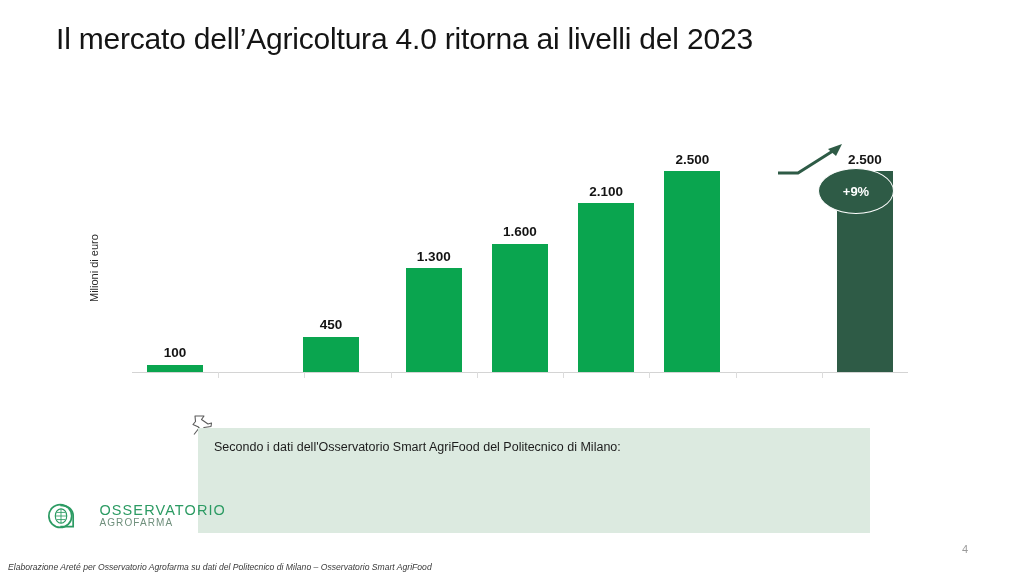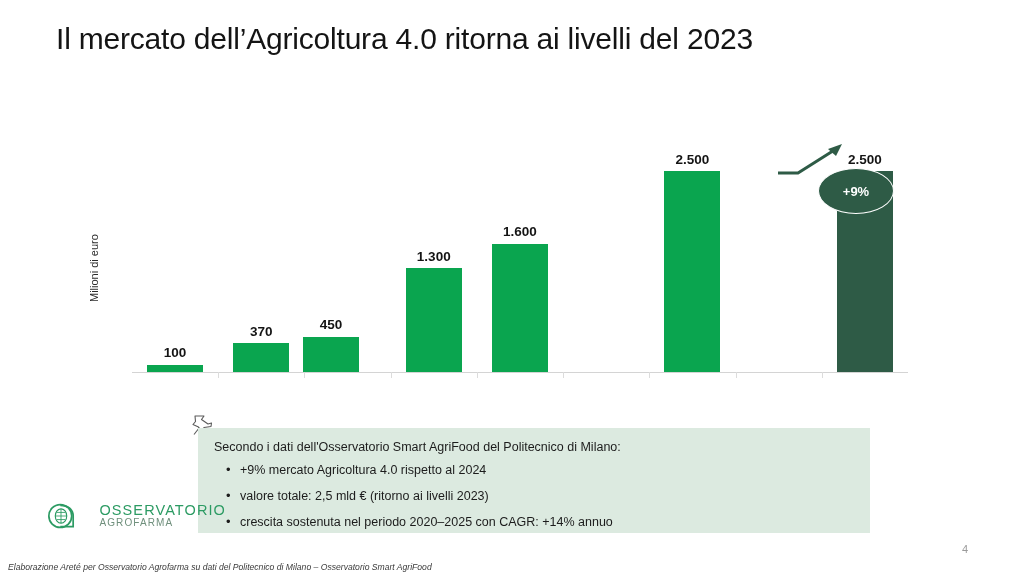--- a/index.html
+++ b/index.html
@@ -124,35 +124,35 @@
 
   <div class="slide-title">Il mercato dell’Agricoltura 4.0 ritorna ai livelli del 2023</div>
 
   <div class="ylabel">Milioni di euro</div>
 
   <div id="plot">
       <div class="bar-slot" style="left: 15.1111px; width: 56px;">
         <div class="bar-value">100</div>
         <div class="bar" style="height: 8.07407px; background: rgb(10, 165, 79);"></div>
       </div>
-      <div class="bar-slot" style="left: 101.333px; width: 56px;">
-        <div class="bar-value">370</div>
-        <div class="bar" style="height: 29.8741px; background: rgb(10, 165, 79);"></div>
-      </div>
       <div class="bar-slot" style="left: 171px; width: 56px;">
         <div class="bar-value">450</div>
         <div class="bar" style="height: 36.3333px; background: rgb(10, 165, 79);"></div>
       </div>
       <div class="bar-slot" style="left: 273.778px; width: 56px;">
         <div class="bar-value">1.300</div>
         <div class="bar" style="height: 104.963px; background: rgb(10, 165, 79);"></div>
       </div>
       <div class="bar-slot" style="left: 360px; width: 56px;">
         <div class="bar-value">1.600</div>
         <div class="bar" style="height: 129.185px; background: rgb(10, 165, 79);"></div>
+      </div>
+      <div class="bar-slot" style="left: 446.222px; width: 56px;">
+        <div class="bar-value">2.100</div>
+        <div class="bar" style="height: 169.556px; background: rgb(10, 165, 79);"></div>
       </div>
       <div class="bar-slot" style="left: 532.444px; width: 56px;">
         <div class="bar-value">2.500</div>
         <div class="bar" style="height: 201.852px; background: rgb(10, 165, 79);"></div>
       </div>
       <div class="bar-slot" style="left: 704.889px; width: 56px;">
         <div class="bar-value">2.500</div>
         <div class="bar highlight" style="height: 201.852px; background: rgb(46, 91, 70);"></div>
       </div>
     </div>
@@ -175,25 +175,20 @@
 
   <div class="pct-ellipse">+9%</div>
 
   <svg id="pin-svg" viewBox="0 0 26 26">
     <path d="M5 3 L14 3 L11.5 6.5 L18 11 L21.5 10 L21 13.5 L14 14.5 L9.5 21 L8.5 14 L3 11.5 L5.5 8.5 Z" fill="#ffffff" stroke="#5a5a5a" stroke-width="1.1" stroke-linejoin="round"></path>
     <path d="M9.5 14.5 L4 21.5" stroke="#5a5a5a" stroke-width="1.1"></path>
   </svg>
 
   <div class="note-box">
     <div class="note-head">Secondo i dati dell'Osservatorio Smart AgriFood del Politecnico di Milano:</div>
-    <ul class="note-list" id="note-list">
-        <li>+9% mercato Agricoltura 4.0 rispetto al 2024</li>
-        <li>valore totale: 2,5 mld € (ritorno ai livelli 2023)</li>
-        <li>crescita sostenuta nel periodo 2020–2025 con CAGR: +14% annuo</li>
-      </ul>
   </div>
 
   <div class="logo">
     <svg width="44" height="42" viewBox="0 0 44 42">
       <circle cx="20" cy="21" r="16" fill="none" stroke="#2c9b63" stroke-width="2.4"></circle>
       <path d="M20 6 C31 6 38 12 38 21 L38 36 L20 36" fill="none" stroke="#2c9b63" stroke-width="2.4"></path>
       <ellipse cx="21" cy="21" rx="8" ry="10" fill="none" stroke="#2c9b63" stroke-width="1.6"></ellipse>
       <path d="M13 21 L29 21 M15 16 L27 16 M15 26 L27 26" stroke="#2c9b63" stroke-width="1.2"></path>
       <path d="M21 11 L21 31" stroke="#2c9b63" stroke-width="1.2"></path>
     </svg>

